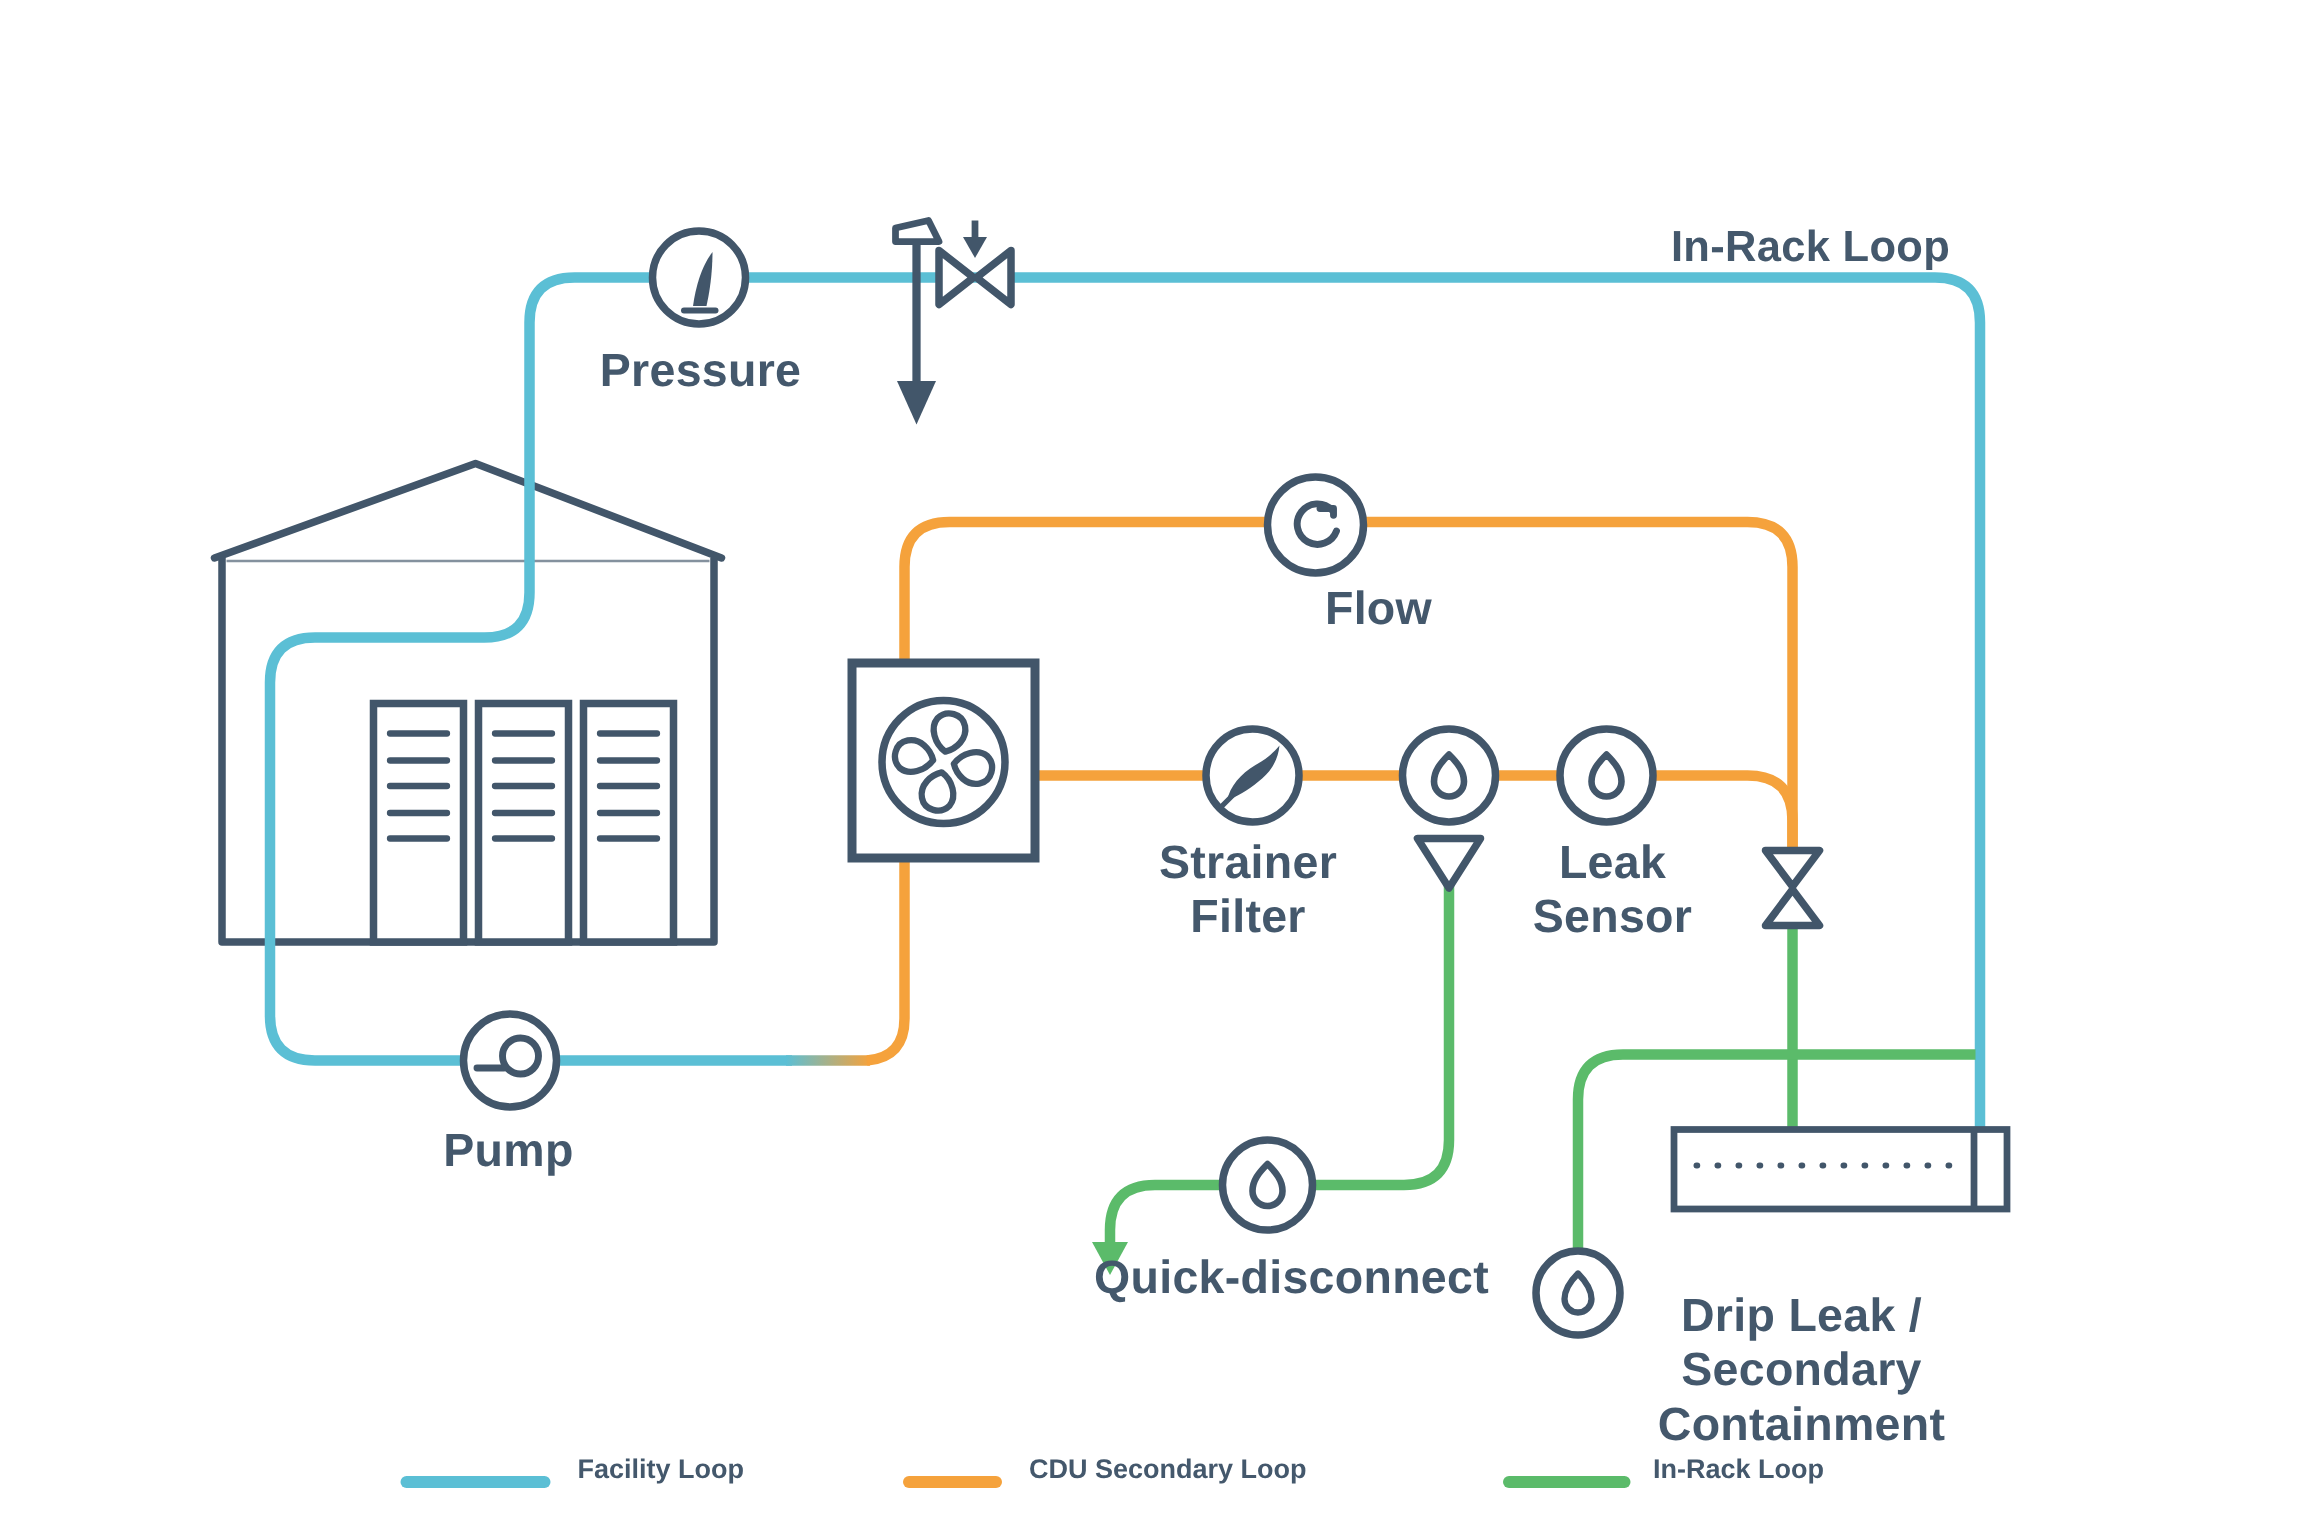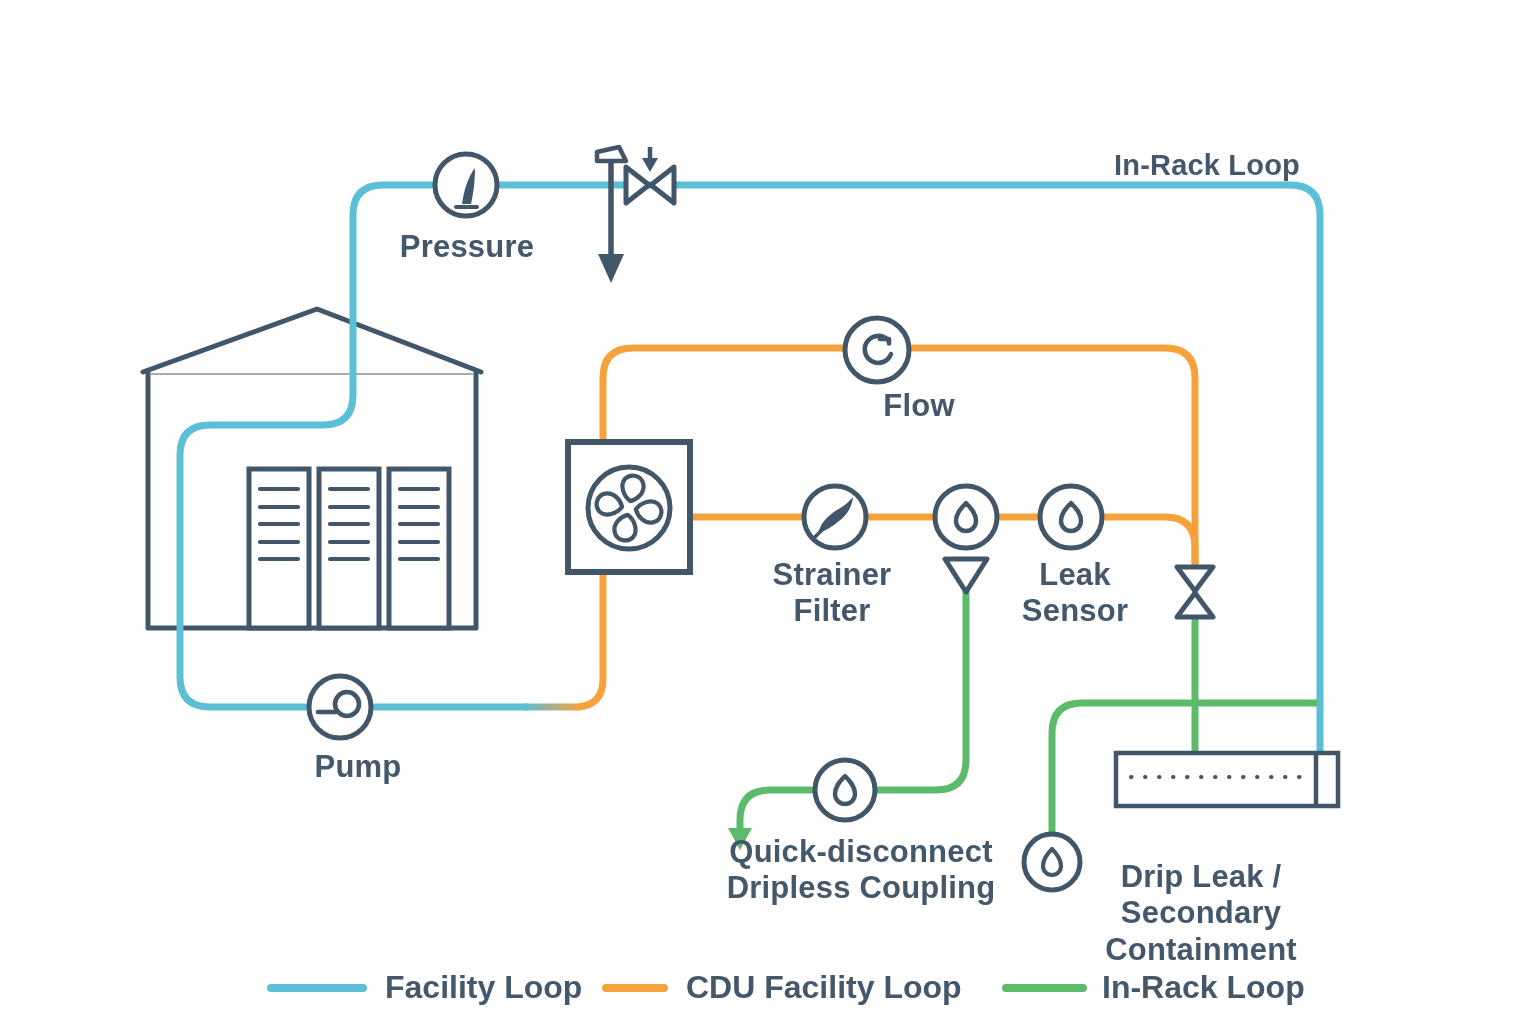--- a/index.html
+++ b/index.html
@@ -12,21 +12,21 @@
     position:relative;width:1536px;height:1024px;background:var(--bg);
     font-family:"Liberation Sans", sans-serif;overflow:hidden;
   }
   svg{position:absolute;left:0;top:0;}
   .lbl{
     position:absolute;color:var(--text);font-weight:600;font-size:31px;line-height:1.17;
     text-align:center;transform:translateX(-50%);white-space:nowrap;letter-spacing:0.2px;
   }
   .lbl span{display:block;}
   .legend-label{
-    position:absolute;color:var(--text);font-weight:600;font-size:32px;white-space:nowrap;
+    position:absolute;color:var(--text);font-weight:600;font-size:18px;white-space:nowrap;
   }
   .legend-swatch{position:absolute;height:8px;border-radius:4px;top:984px;}
 </style>
 </head>
 <body>
 
 <div class="stage">
 
   <svg width="1536" height="1024" viewBox="0 0 1536 1024">
     <defs>
@@ -157,37 +157,36 @@
   <div class="lbl" style="left:832px;top:557px;">
     <span>Strainer</span>
     <span>Filter</span>
   </div>
 
   <div class="lbl" style="left:1075px;top:557px;text-align:center;">
     <span>Leak</span>
     <span>Sensor</span>
   </div>
 
-  <div class="lbl" style="left:358px;top:749px;text-align:center;">Pump</div>
+  <div class="lbl" style="left:339px;top:749px;text-align:center;">Pump</div>
 
   <div class="lbl" style="left:861px;top:834px;">
     <span>Quick-disconnect</span>
-    <span>Dripless Coupling</span>
   </div>
 
   <div class="lbl" style="left:1201px;top:859px;">
     <span>Drip Leak /</span>
     <span>Secondary</span>
     <span>Containment</span>
   </div>
 
   <div>
     <div class="legend-swatch" style="left: 267px; width: 100px; background: rgb(91, 191, 213);"></div>
     <div class="legend-label" style="left:385px;top:969px;">Facility Loop</div>
 
     <div class="legend-swatch" style="left: 602px; width: 66px; background: rgb(245, 162, 60);"></div>
-    <div class="legend-label" style="left:686px;top:969px;">CDU Facility Loop</div>
+    <div class="legend-label" style="left:686px;top:969px;">CDU Secondary Loop</div>
 
     <div class="legend-swatch" style="left: 1002px; width: 85px; background: rgb(91, 187, 106);"></div>
     <div class="legend-label" style="left:1102px;top:969px;">In-Rack Loop</div>
   </div>
 
 </div>
 
 </body></html>

